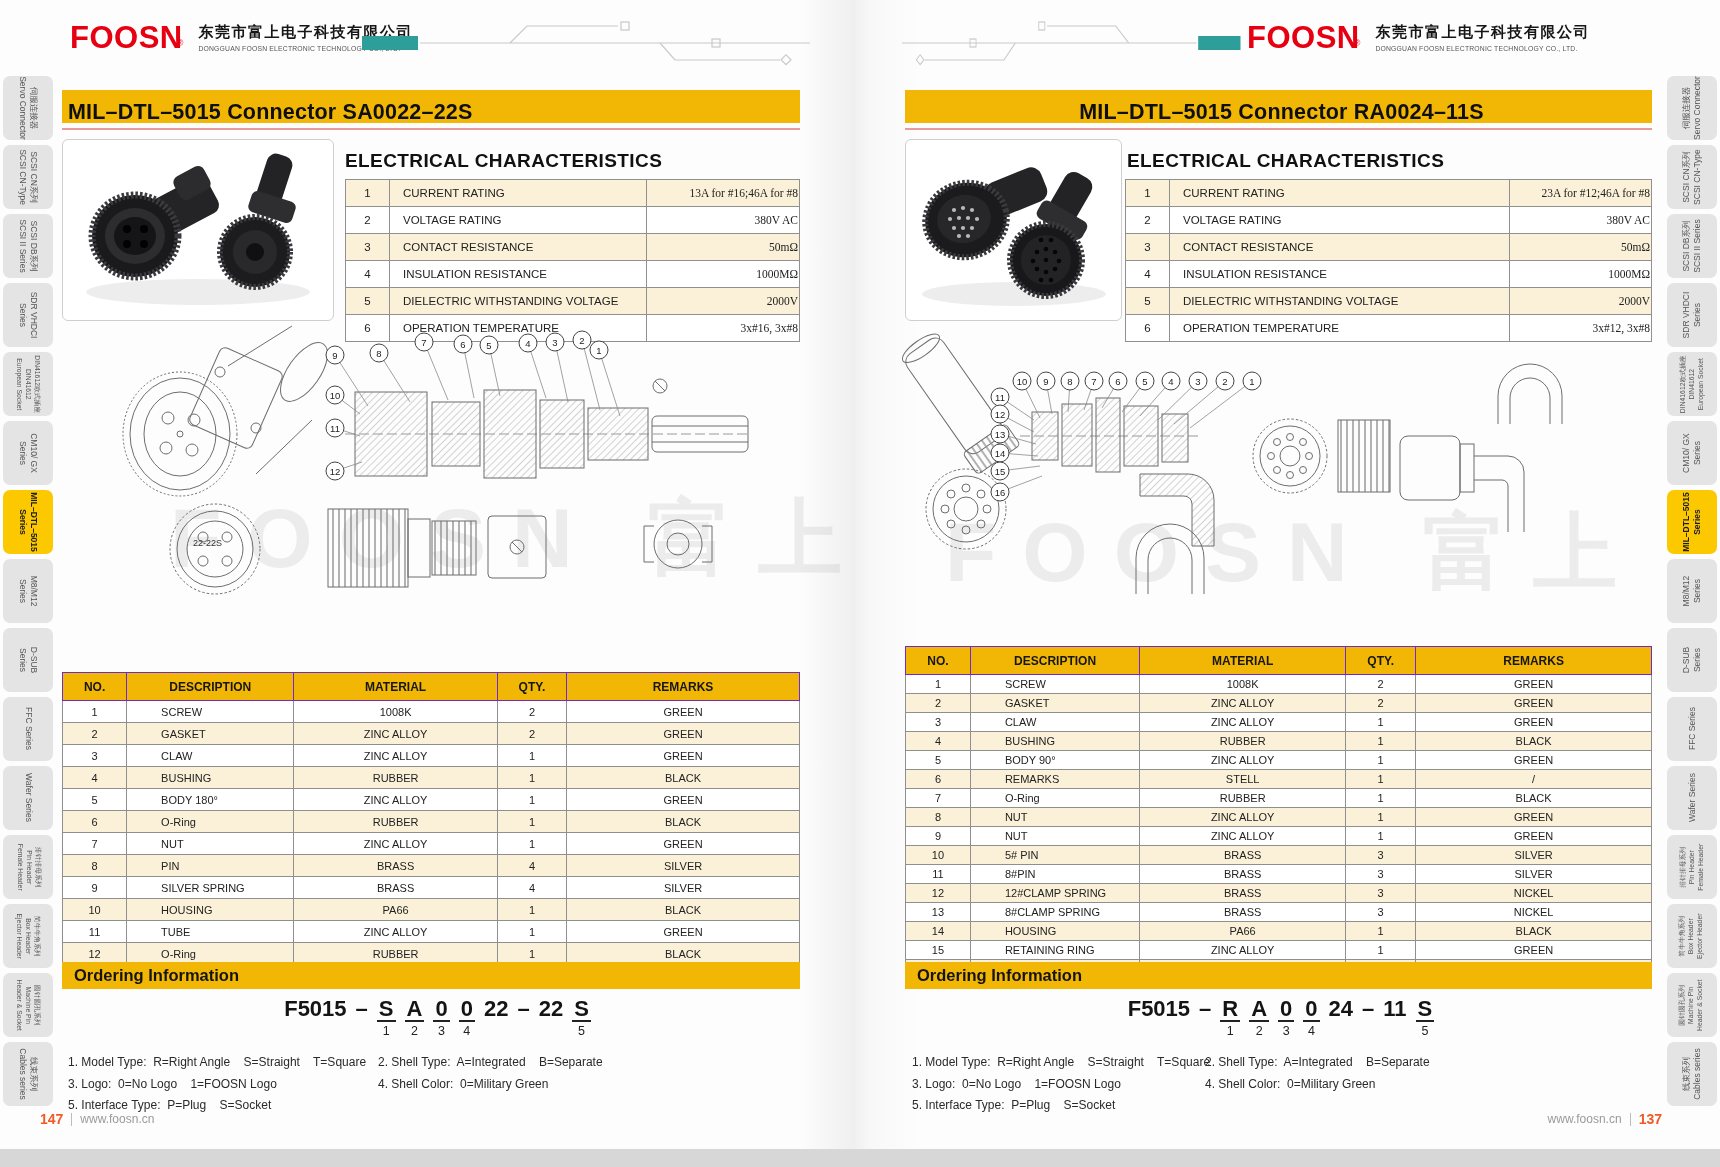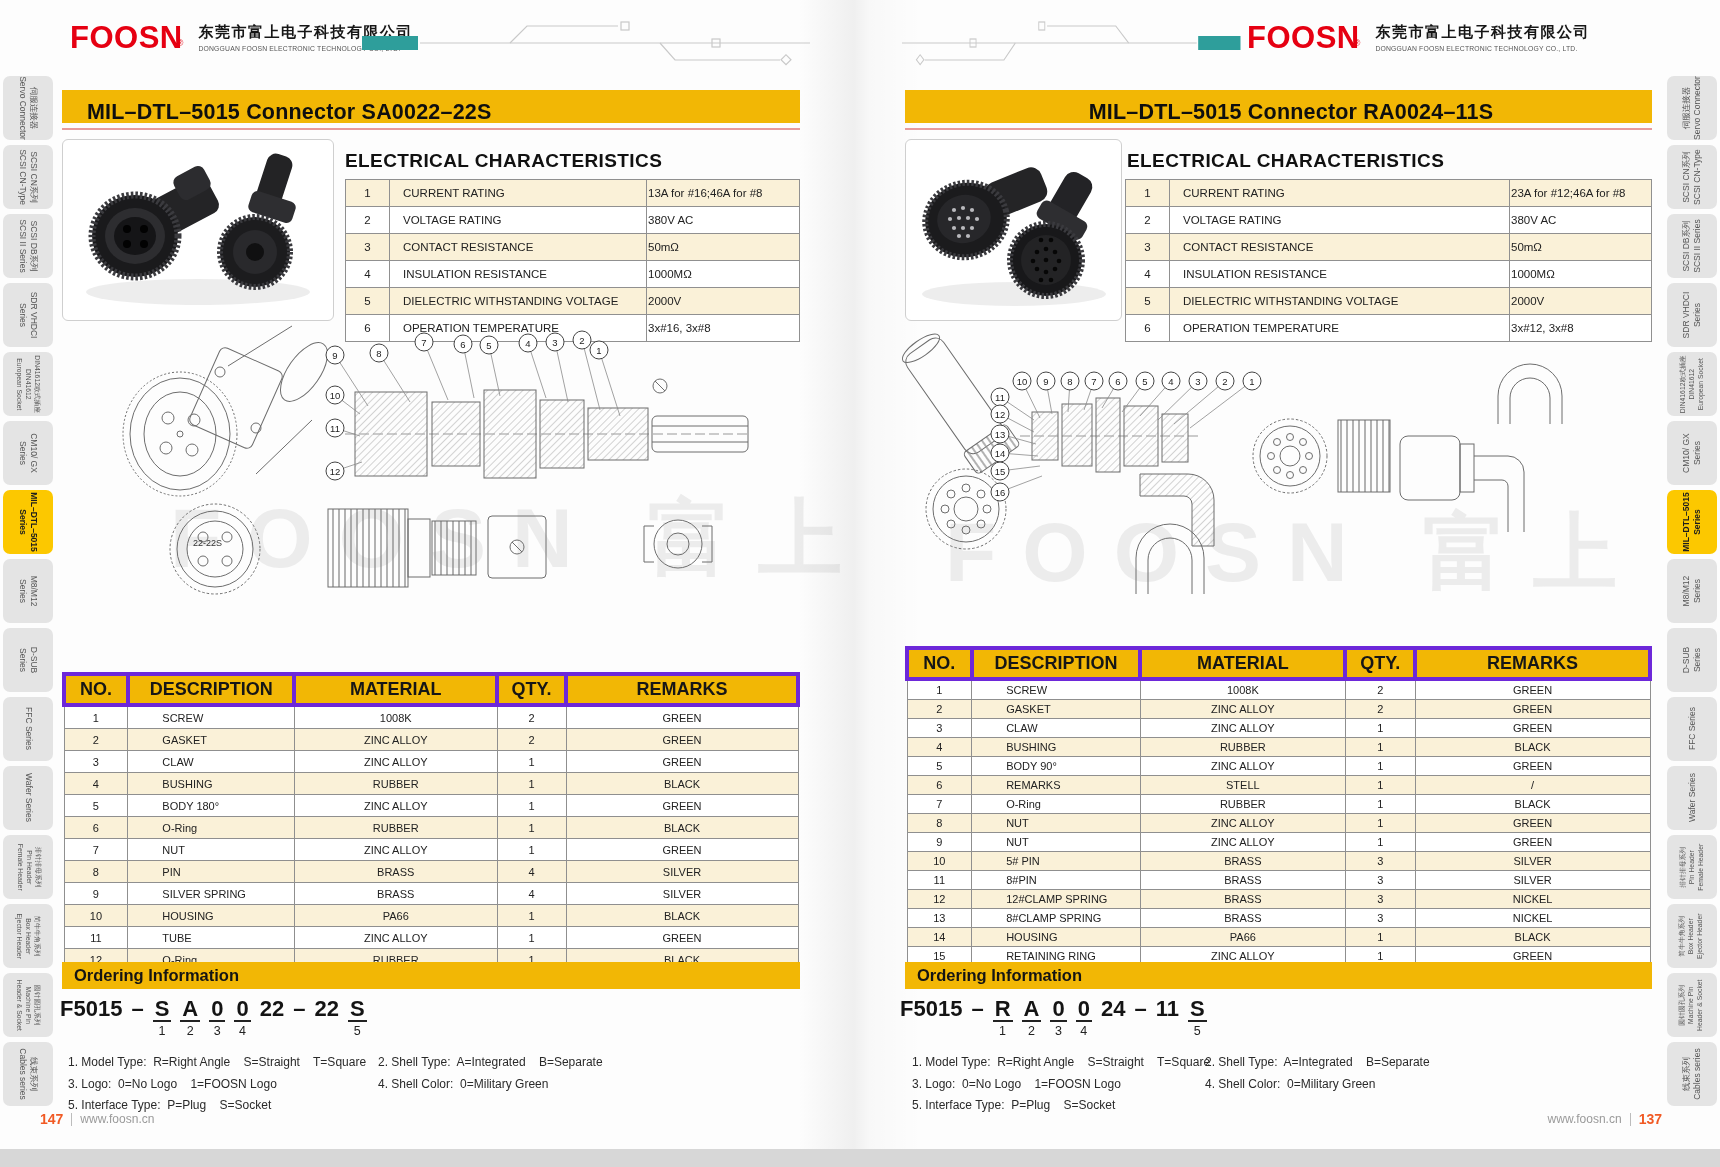--- a/index.html
+++ b/index.html
@@ -34,62 +34,62 @@
   .company-zh{font-size:15px;font-weight:bold;color:#161616;letter-spacing:1.5px;}
   .company-en{font-size:6.8px;color:#555;margin-top:3px;letter-spacing:.2px;}
 
   .deco{position:absolute;top:16px;height:48px;}
   .page-left .deco{left:300px;width:450px;}
   .page-right .deco{left:2px;width:340px;transform:scaleX(-1);}
 
   .titlebar{position:absolute;top:86px;height:33px;background:#f2b705;display:flex;align-items:center;}
   .page-left .titlebar{left:2px;width:738px;}
   .page-right .titlebar{left:5px;width:747px;justify-content:center;}
-  .titlebar .t{font-size:21.5px;font-weight:bold;color:#0f0f0f;padding-left:25px;letter-spacing:.2px;margin-top:12px;}
+  .titlebar .t{font-size:21.5px;font-weight:bold;color:#0f0f0f;padding-left:6px;letter-spacing:.2px;margin-top:12px;}
   .red-line{position:absolute;top:124px;height:2px;background:#e89b9b;}
   .page-left .red-line{left:2px;width:738px;}
   .page-right .red-line{left:5px;width:747px;}
 
   .photo{position:absolute;top:135px;height:180px;background:#fff;border:1px solid #cfcfcf;border-radius:6px;}
   .page-left .photo{left:2px;width:270px;}
   .page-right .photo{left:5px;width:215px;}
 
   .elec-heading{position:absolute;top:146px;font-size:19px;font-weight:bold;color:#111;letter-spacing:.4px;}
   .page-left .elec-heading{left:285px;}
   .page-right .elec-heading{left:227px;}
 
   table{border-collapse:collapse;}
   .elec{position:absolute;top:175px;}
   .page-left .elec{left:285px;width:455px;}
   .page-right .elec{left:225px;width:527px;}
   .elec td{border:1px solid #909090;font-size:11.5px;color:#222;height:24px;background:#fff;}
   .elec tr:nth-child(odd) td{background:#faf1d8;}
   .elec td.no{width:41px;text-align:center;}
   .elec td.nm{padding-left:13px;}
-  .elec td.vl{text-align:left;}
+  .elec td.vl{text-align:right;font-family:Liberation Serif, serif;}
   .page-left .elec td.vl{width:150px;}
   .page-right .elec td.vl{width:139px;margin-top:39px;}
 
   .parts{position:absolute;table-layout:fixed;}
   .page-left .parts{left:2px;top:668px;width:738px;}
   .page-right .parts{left:5px;top:642px;width:747px;}
   .parts col.c0{width:8.7%;} .parts col.c1{width:22.7%;} .parts col.c2{width:27.6%;} .parts col.c3{width:9.4%;}
-  .parts th{background:#f2b705;font-size:18px;font-weight:bold;color:#161616;height:25px;border:4px solid #6d28d9;}
+  .parts th{background:#f2b705;font-size:12px;font-weight:bold;color:#161616;height:25px;border:1px solid #6d28d9;}
   .parts td{border:1px solid #8f8f8f;font-size:11px;color:#222;text-align:center;background:#fff;}
   .page-left .parts td{height:19px;}
   .page-right .parts td{height:16px;}
   .parts tr:nth-child(even) td{background:#faf1d8;}
   .parts td.d{text-align:left;padding-left:34px;}
 
   .order-bar{position:absolute;top:958px;height:27px;background:#f2b705;display:flex;align-items:center;}
   .page-left .order-bar{left:2px;width:738px;}
   .page-right .order-bar{left:5px;width:747px;}
   .order-bar .t{font-size:16.5px;font-weight:bold;color:#141414;padding-left:12px;}
 
-  .code{position:absolute;top:993px;left:0;right:0;display:flex;gap:9px;}
+  .code{position:absolute;top:993px;left:0;right:0;display:flex;justify-content:center;gap:9px;}
   .tok{display:flex;flex-direction:column;align-items:center;font-size:22px;font-weight:bold;color:#141414;line-height:1.05;}
   .tok.u .tt{border-bottom:2.5px solid #222;padding:0 2px;}
   .tok .nn{font-size:12.5px;font-weight:normal;color:#222;margin-top:3px;height:14px;}
 
   .notes{position:absolute;top:1048px;font-size:12px;color:#2a2a2a;line-height:21.5px;white-space:pre;}
   .page-left .notes.c1{left:8px;}
   .page-left .notes.c2{left:318px;}
   .page-right .notes.c1{left:12px;}
   .page-right .notes.c2{left:305px;}
 

